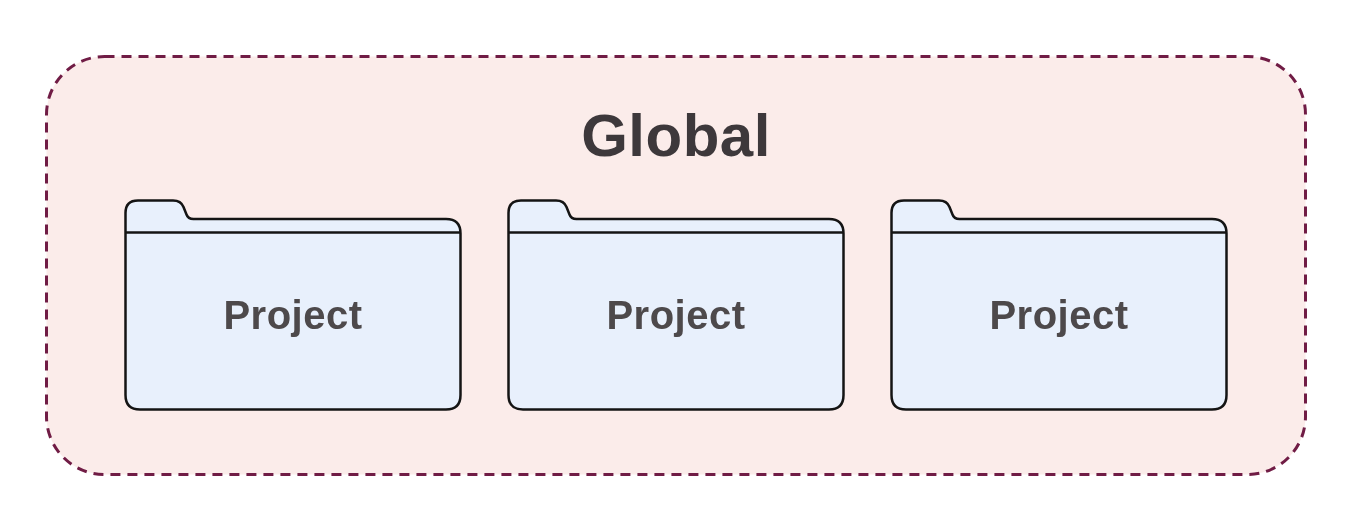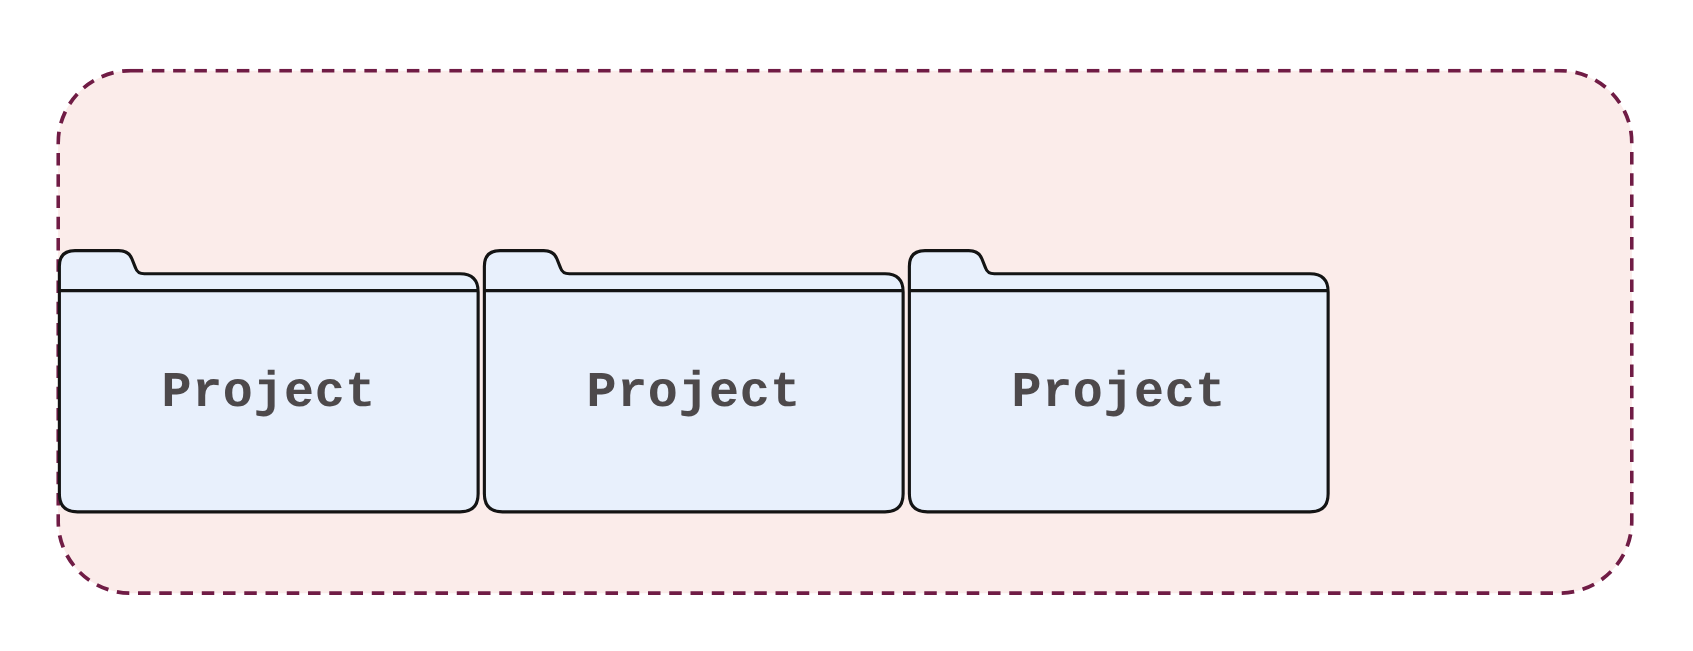--- a/index.html
+++ b/index.html
@@ -46,21 +46,22 @@
     line-height: 1.1;
     color: var(--title_color, #3D383B);
     letter-spacing: 0.5px;
   }
   .folders-row {
     position: absolute;
     left: 0;
     right: 0;
     top: 143px;
     display: flex;
-    font-family: Liberation Mono, monospace;
+    justify-content: center;
+    gap: 43px;
   }
   .folder {
     position: relative;
     width: 340px;
     height: 214px;
   }
   .folder-shape {
     position: absolute;
     left: 0;
     top: 0;
@@ -96,20 +97,21 @@
 <body>
 
 <div class="canvas">
 
   <div class="global-container">
 
     <svg class="container-outline" viewBox="0 0 1262 421" xmlns="http://www.w3.org/2000/svg" aria-hidden="true">
       <rect x="1.5" y="1.5" width="1259" height="418" rx="58" ry="58"></rect>
     </svg>
 
+    <div class="global-title">Global</div>
 
     <div class="folders-row">
 
       <div class="folder">
         <svg class="folder-shape" viewBox="0 0 340 214" xmlns="http://www.w3.org/2000/svg" aria-hidden="true">
           <path d="M 15 2.5 L 50 2.5 Q 58 2.5 60.5 9 L 63.5 16.5 Q 65 21 70.5 21 L 323 21 Q 337.5 21 337.5 35.5 L 337.5 197 Q 337.5 211.5 323 211.5 L 17 211.5 Q 2.5 211.5 2.5 197 L 2.5 15 Q 2.5 2.5 15 2.5 Z"></path>
           <line x1="2.5" y1="34.5" x2="337.5" y2="34.5"></line>
         </svg>
         <div class="folder-label">Project</div>
       </div>

